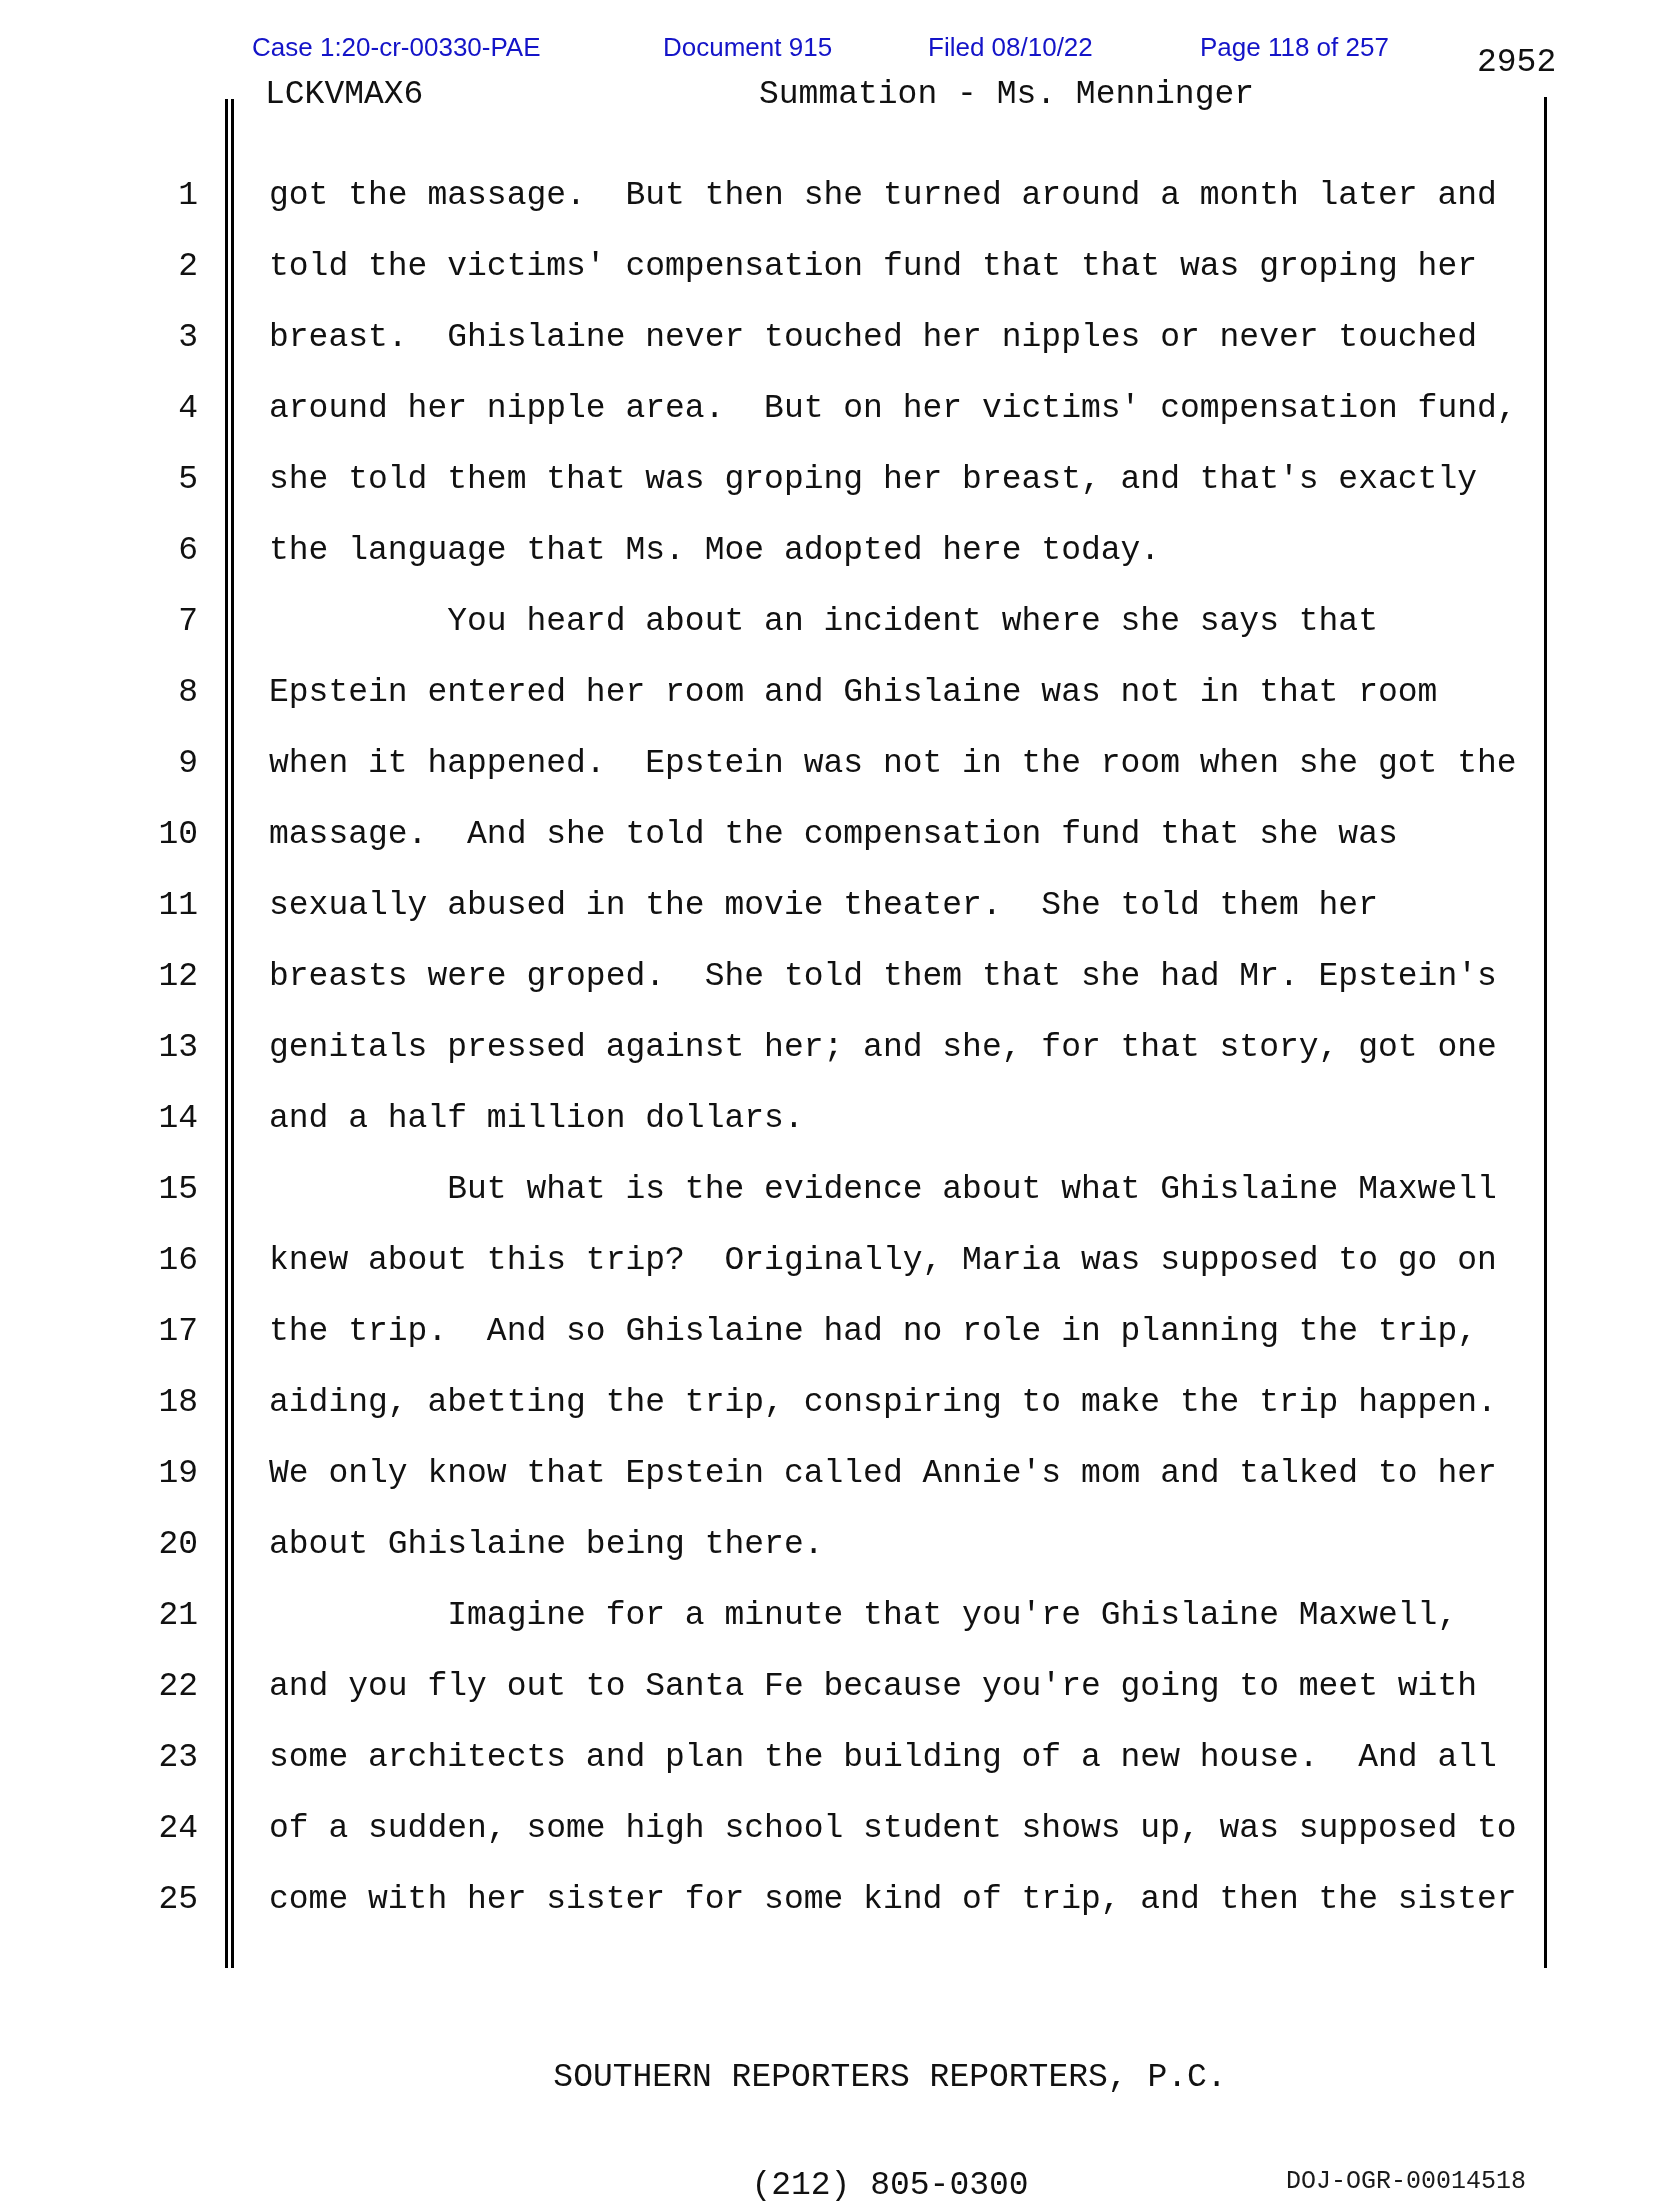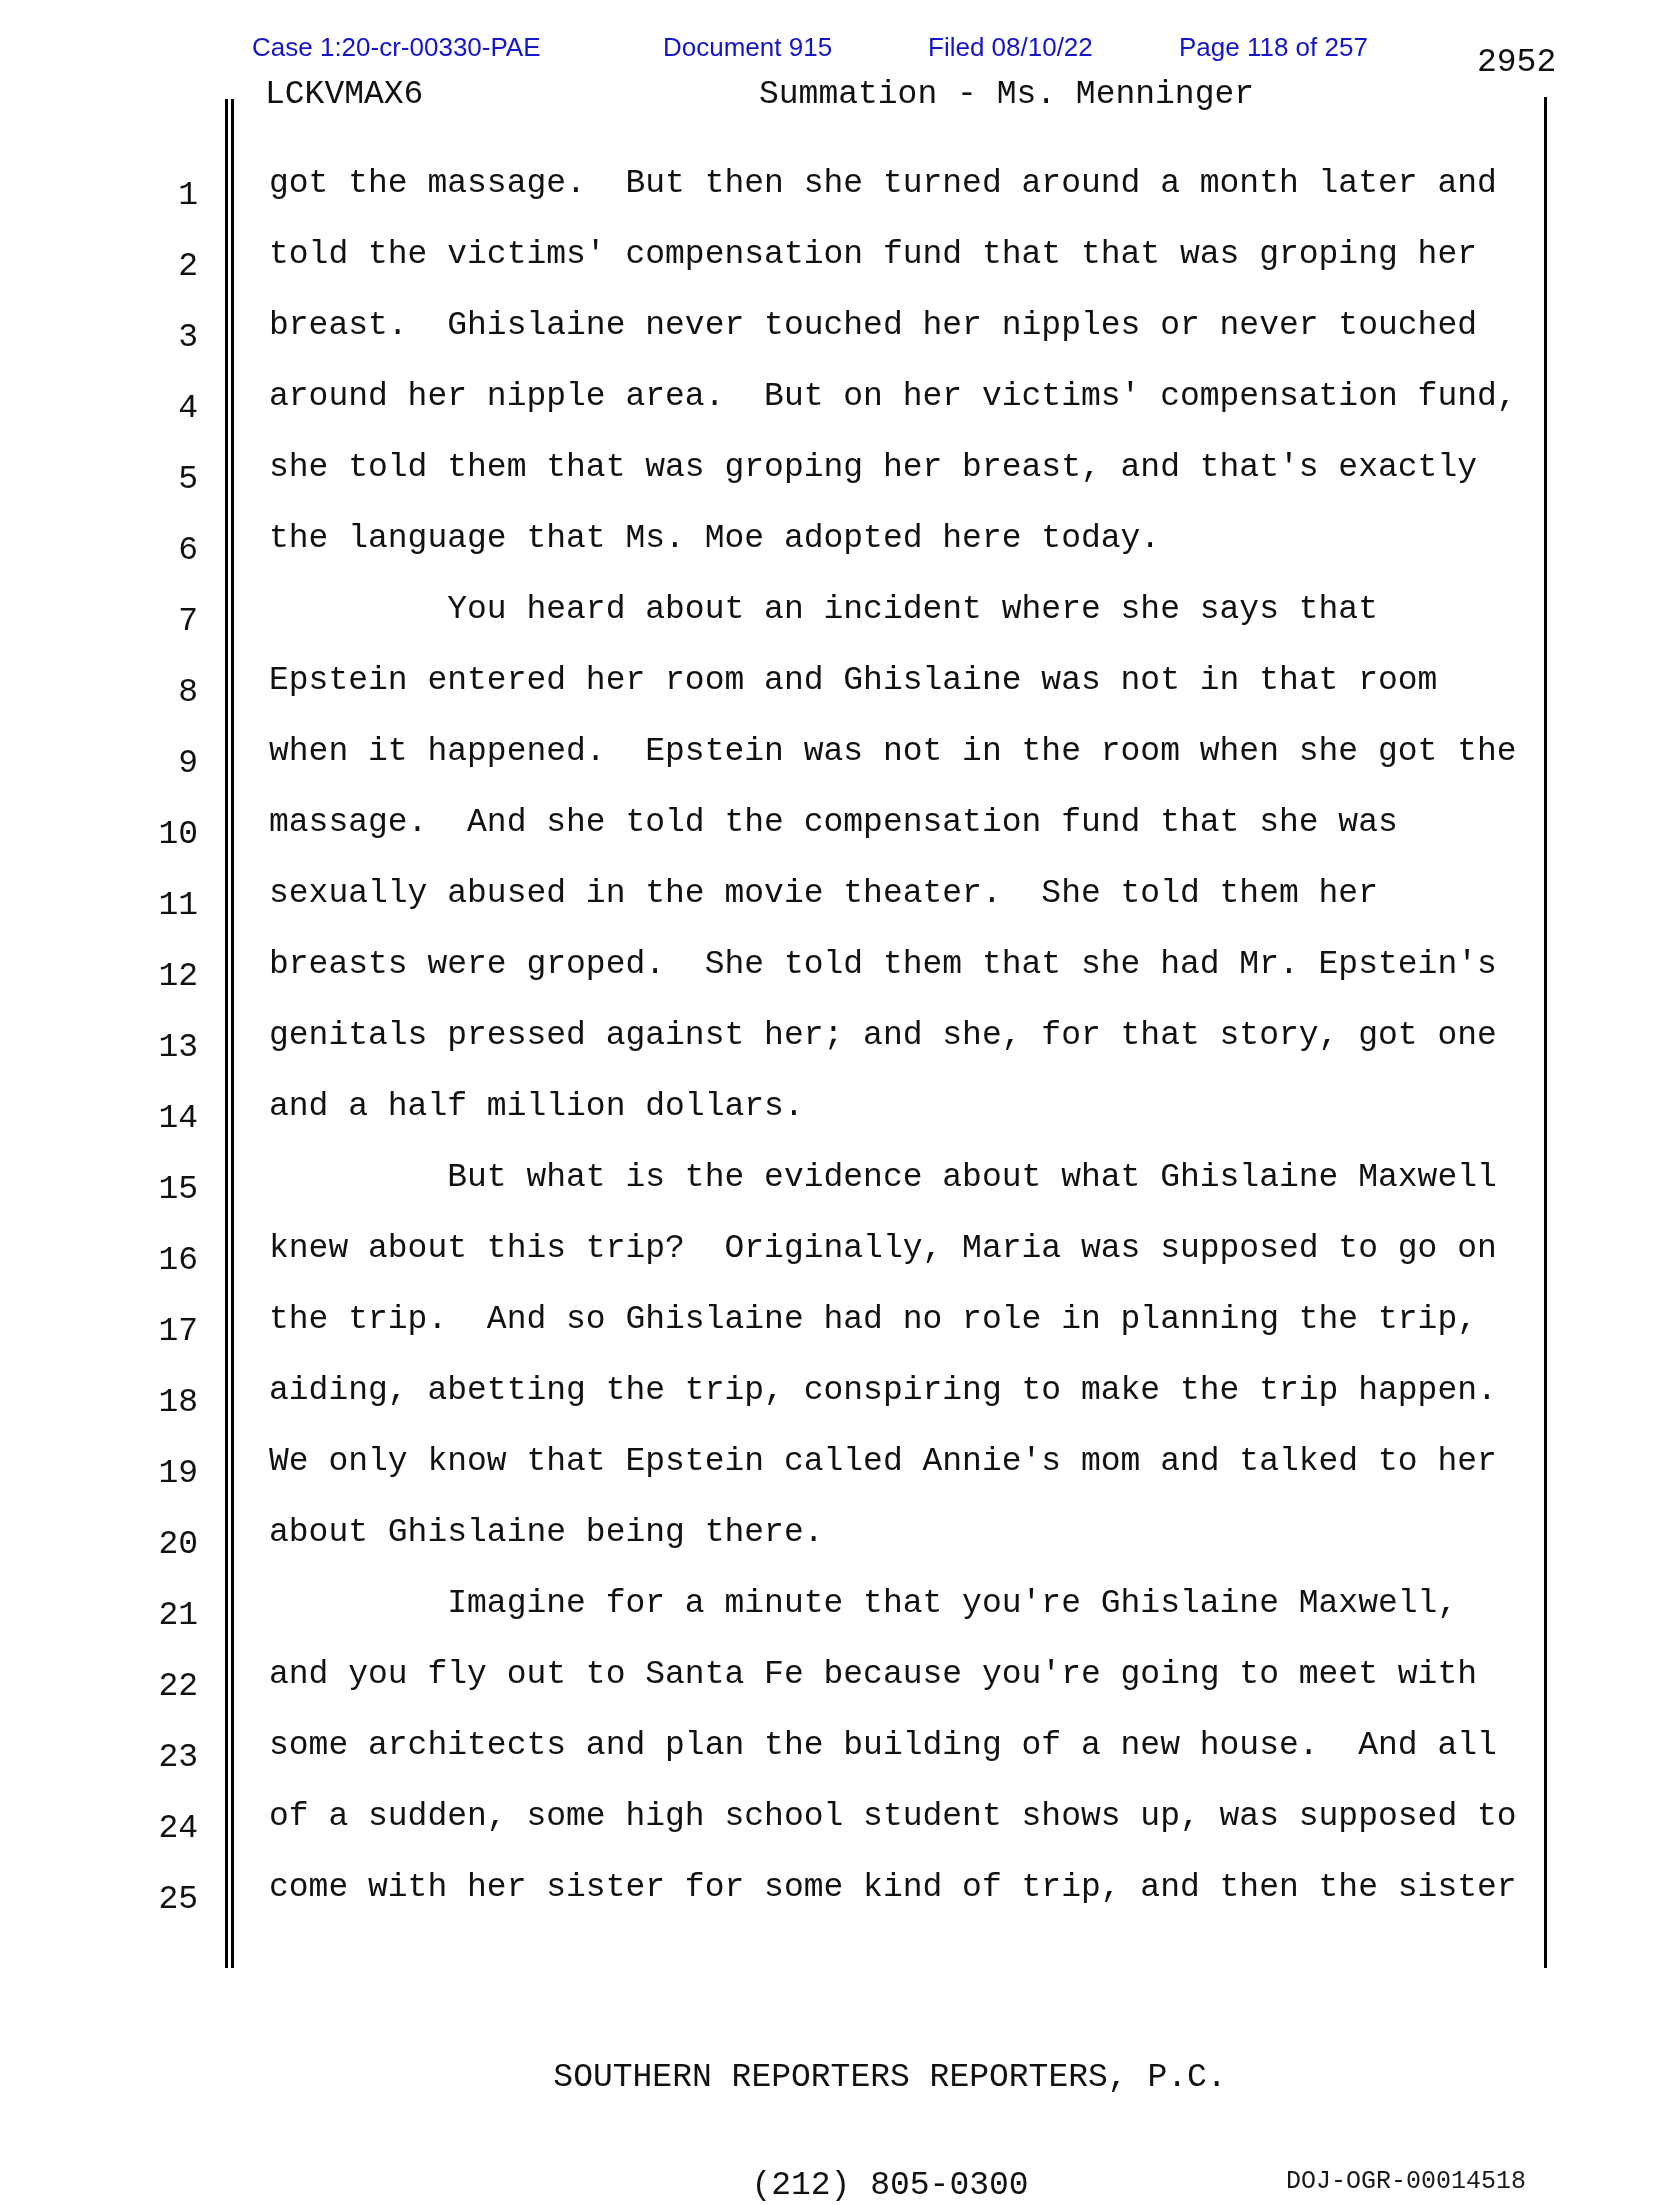--- a/index.html
+++ b/index.html
@@ -55,21 +55,21 @@
     width: 2.6px; height: 1871px; background: #000;
   }
 
   
   .line-numbers {
     position: absolute; left: 99px; top: 160px; width: 99px;
     text-align: right;
     font-size: 33px; line-height: 71px; white-space: pre;
   }
   .text-column {
-    position: absolute; left: 269px; top: 148px; width: 1274px;
+    position: absolute; left: 269px; top: 160px; width: 1274px;
     font-size: 33px; line-height: 71px; white-space: pre;
   }
   .line-numbers > div, .text-column > div { height: 71px; }
 
   
   .footer {
     position: absolute; left: 269px; top: 1988px; width: 1242px;
     text-align: center;
     font-size: 33px; line-height: 36px; white-space: pre;
   }
@@ -84,21 +84,21 @@
 </style>
 </head>
 <body>
 
 <div class="page">
 
   <div class="blue-header">
     <span class="seg-case" style="color: rgb(20, 20, 200);">Case 1:20-cr-00330-PAE</span>
     <span class="seg-doc" style="color: rgb(20, 20, 200);">Document 915</span>
     <span class="seg-filed" style="color: rgb(20, 20, 200);">Filed 08/10/22</span>
-    <span class="seg-page" style="color: rgb(20, 20, 200);">Page 118 of 257</span>
+    <span class="seg-page" style="color: rgb(20, 20, 200); margin-left: 21px;">Page 118 of 257</span>
   </div>
 
   <div class="page-number">2952</div>
 
   <div class="subheader-left">LCKVMAX6</div>
   <div class="subheader-center">Summation - Ms. Menninger</div>
 
   <div class="rule-left"></div>
   <div class="rule-right"></div>
 

